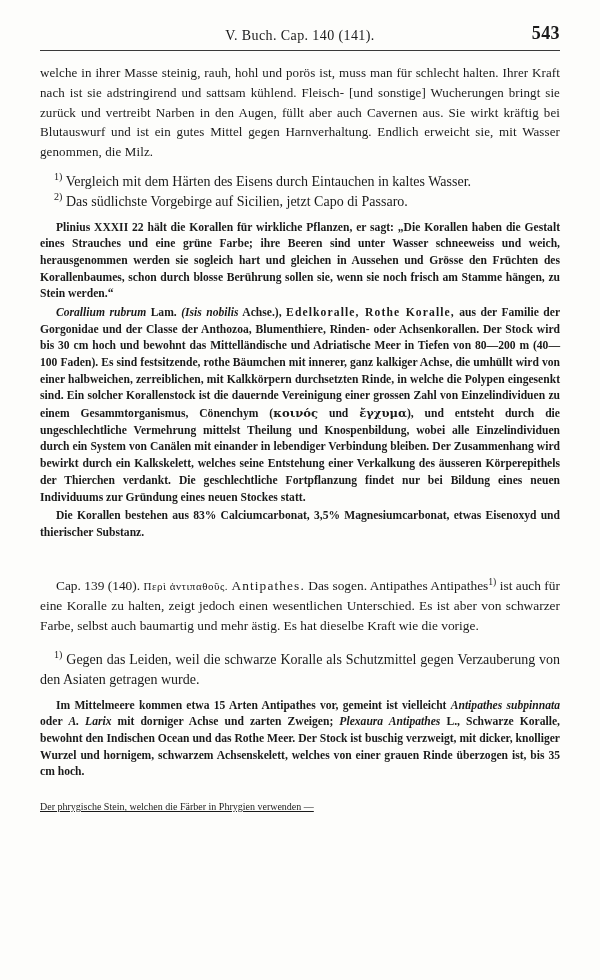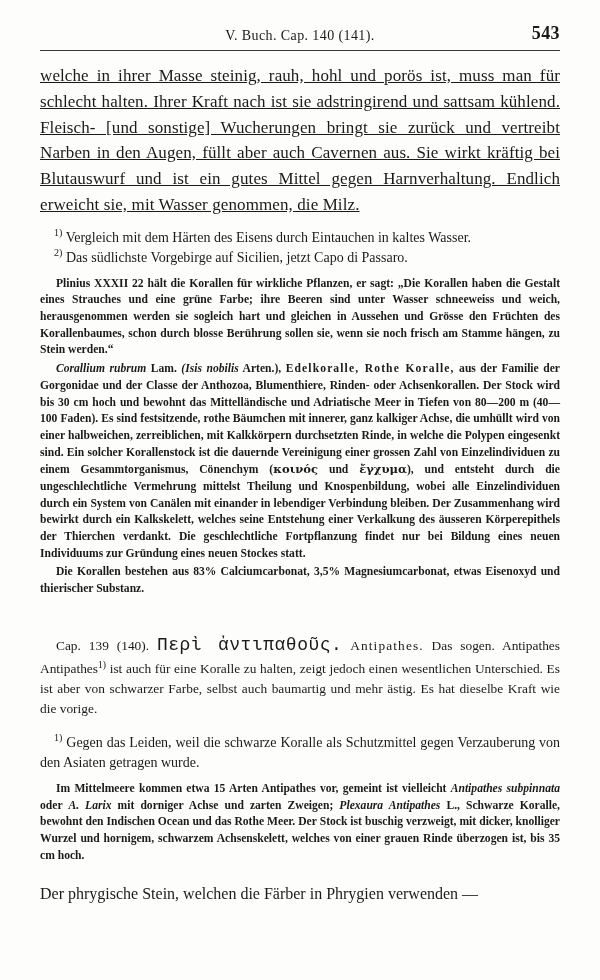--- a/index.html
+++ b/index.html
@@ -46,26 +46,25 @@
     border-top: 1px solid #3a3a3a;
     margin: 4px 0 12px 0;
   }
   p {
     margin: 0;
     text-align: justify;
     text-justify: inter-word;
     hyphens: manual;
   }
   .body-main {
-    font-size: 17px;
+    font-size: 13px;
     line-height: 1.52;
     text-indent: 0;
     margin-bottom: 10px;
     letter-spacing: 0.1px;
-    text-decoration: underline;
   }
   .footnotes {
     font-size: 14px;
     line-height: 1.42;
     text-align: justify;
     margin-bottom: 8px;
   }
   .footnotes .fn {
     display: block;
     text-indent: 14px;
@@ -88,29 +87,30 @@
     letter-spacing: 1.1px;
   }
   .chapter-head {
     font-size: 13.4px;
     text-indent: 16px;
     margin-top: 16px;
     margin-bottom: 4px;
     line-height: 1.5;
   }
   .chapter-head .greek {
-    font-family: Liberation Mono, monospace;
-    font-size: 18px;
+    font-family: Liberation Serif, serif;
+    font-size: 11px;
     letter-spacing: 0.5px;
   }
   .chapter-body {
-    font-size: 16px;
+    font-size: 10px;
     line-height: 1.5;
     text-align: justify;
     text-indent: 0;
+    text-decoration: underline;
   }
   .gap-sm { height: 10px; }
   .gap-md { height: 16px; }
   .greek-inline {
     font-family: "DejaVu Serif", serif;
   }
 </style>
 </head>
 <body>
 
@@ -129,21 +129,21 @@
     <span class="fn"><span class="sup">1)</span> <span>Vergleich mit dem Härten des Eisens durch Eintauchen in kaltes Wasser.</span></span>
     <span class="fn"><span class="sup">2)</span> <span>Das südlichste Vorgebirge auf Sicilien, jetzt Capo di Passaro.</span></span>
   </div>
 
   <p class="small-text">Plinius XXXII 22 hält die Korallen für wirkliche Pflanzen, er sagt: „Die Korallen haben die Gestalt eines Strauches und eine grüne Farbe; ihre Beeren sind unter Wasser schneeweiss und weich, herausgenommen werden sie sogleich hart und gleichen in Aussehen und Grösse den Früchten des Korallenbaumes, schon durch blosse Berührung sollen sie, wenn sie noch frisch am Stamme hängen, zu Stein werden.“</p>
 
   <p class="small-text">
     <span class="it">Corallium rubrum</span>
     <span>Lam.</span>
     <span class="it">(Isis nobilis</span>
-    <span>Arten.),</span>
+    <span>Achse.),</span>
     <span class="sp">Edelkoralle, Rothe Koralle,</span>
     <span>aus der Familie der Gorgonidae und der Classe der Anthozoa, Blumenthiere, Rinden- oder Achsenkorallen. Der Stock wird bis 30 cm hoch und bewohnt das Mittelländische und Adriatische Meer in Tiefen von 80—200 m (40—100 Faden). Es sind festsitzende, rothe Bäumchen mit innerer, ganz kalkiger Achse, die umhüllt wird von einer halbweichen, zerreiblichen, mit Kalkkörpern durchsetzten Rinde, in welche die Polypen eingesenkt sind. Ein solcher Korallenstock ist die dauernde Vereinigung einer grossen Zahl von Einzelindividuen zu einem Gesammtorganismus, Cönenchym (</span><span class="greek-inline">κοινός</span>
     <span>und </span><span class="greek-inline">ἔγχυμα</span><span>), und entsteht durch die ungeschlechtliche Vermehrung mittelst Theilung und Knospenbildung, wobei alle Einzelindividuen durch ein System von Canälen mit einander in lebendiger Verbindung bleiben. Der Zusammenhang wird bewirkt durch ein Kalkskelett, welches seine Entstehung einer Verkalkung des äusseren Körperepithels der Thierchen verdankt. Die geschlechtliche Fortpflanzung findet nur bei Bildung eines neuen Individuums zur Gründung eines neuen Stockes statt.</span>
   </p>
 
   <p class="small-text">Die Korallen bestehen aus 83% Calciumcarbonat, 3,5% Magnesiumcarbonat, etwas Eisenoxyd und thierischer Substanz.</p>
 
   <div class="gap-md"></div>
 
   <p class="chapter-head">

